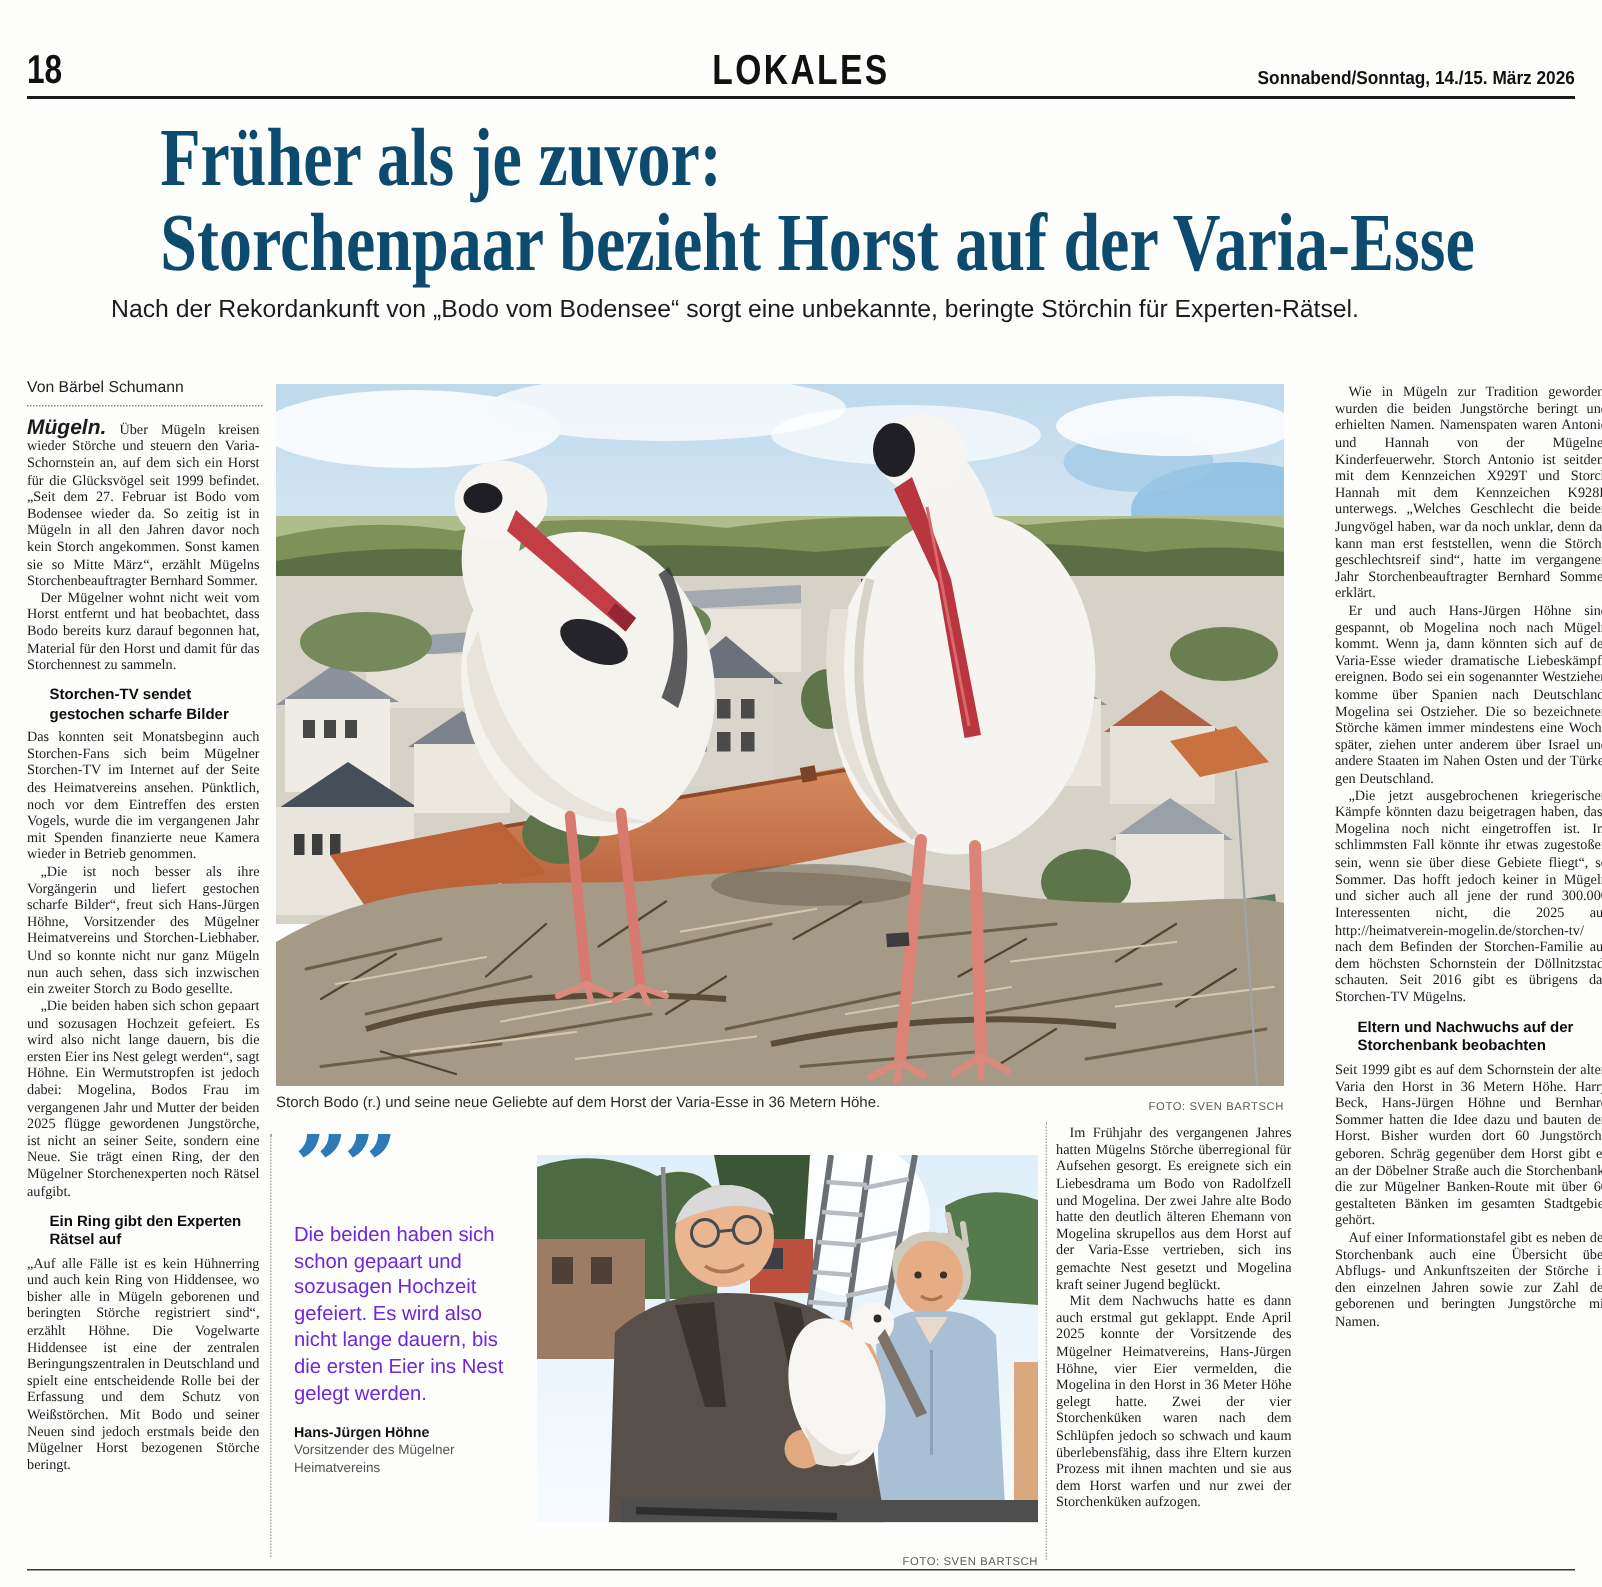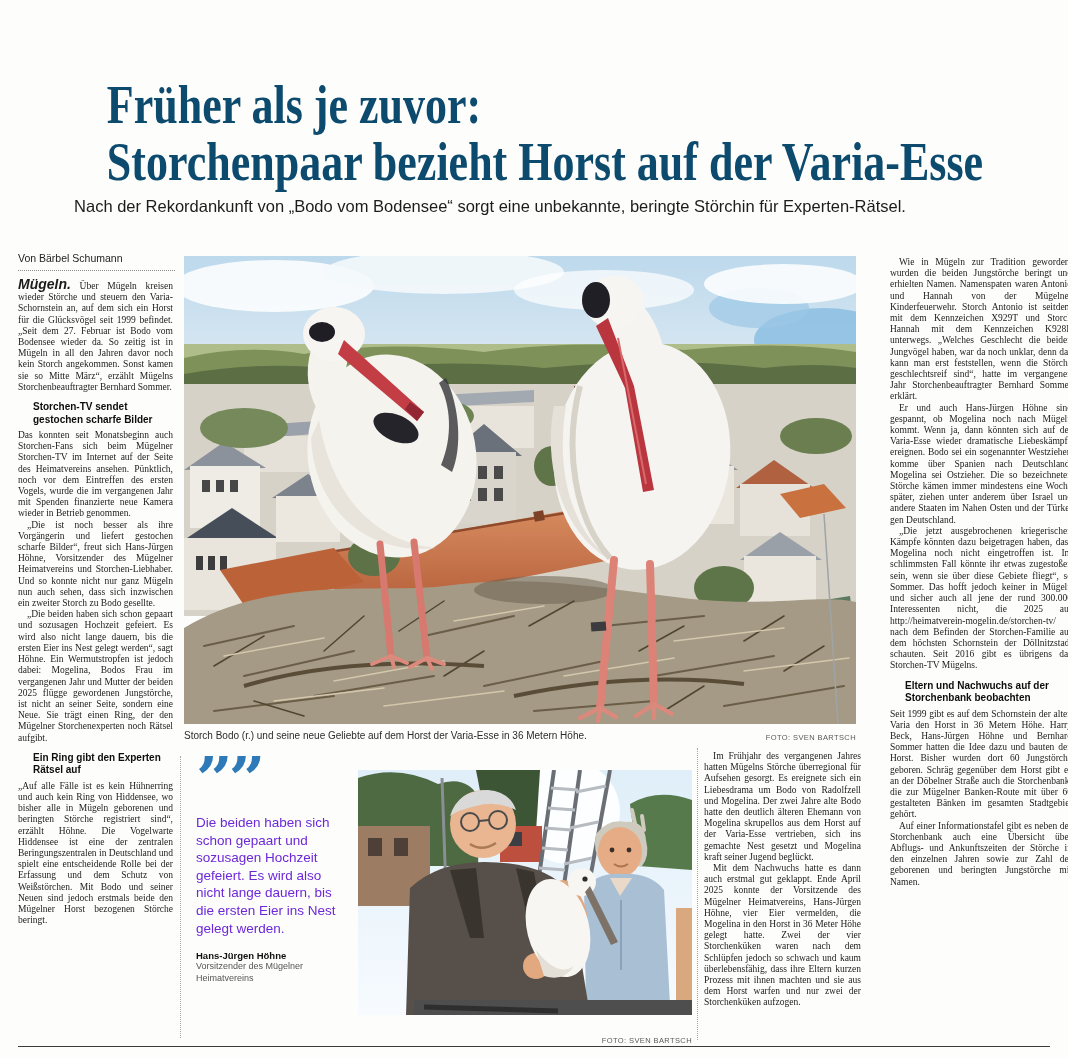--- a/index.html
+++ b/index.html
@@ -59,34 +59,40 @@
               letter-spacing:-4px;}
   .quote-text{margin-top:12px;font-size:13.5px;line-height:17.6px;color:#6d28d9;}
   .quote-author{margin-top:13px;font-size:9.5px;font-weight:700;color:#111;}
   .quote-role{font-size:9px;line-height:11.5px;color:#555;}
 </style>
 </head>
 <body>
 
 <div class="page">
 
+  <div class="header">
+    <div class="pagenum">18</div>
+    <div class="section-title">LOKALES</div>
+    <div class="issue-date">Sonnabend/Sonntag, 14./15. März 2026</div>
+  </div>
 
   <div class="headline">
     <span class="hl">Früher als je zuvor:</span>
     <span class="hl">Storchenpaar bezieht Horst auf der Varia-Esse</span>
   </div>
   <div class="subhead">
     <div>Nach der Rekordankunft von „Bodo vom Bodensee“ sorgt eine unbekannte, beringte Störchin für Experten-Rätsel.</div>
   </div>
 
   <div class="byline">Von Bärbel Schumann</div>
   <div class="byline-rule"></div>
 
   <div class="col col-left">
     <p class="noindent"><span class="lead">Mügeln.</span><span> Über Mügeln kreisen wieder Störche und steuern den Varia-Schornstein an, auf dem sich ein Horst für die Glücksvögel seit 1999 befindet. „Seit dem 27. Februar ist Bodo vom Bodensee wieder da. So zeitig ist in Mügeln in all den Jahren davor noch kein Storch angekommen. Sonst kamen sie so Mitte März“, erzählt Mügelns Storchenbeauftragter Bernhard Sommer.</span></p>
+    <p>Der Mügelner wohnt nicht weit vom Horst entfernt und hat beobachtet, dass Bodo bereits kurz darauf begonnen hat, Material für den Horst und damit für das Storchennest zu sammeln.</p>
     <div class="colhead">Storchen-TV sendet gestochen scharfe Bilder</div>
     <p class="noindent">Das konnten seit Monatsbeginn auch Storchen-Fans sich beim Mügelner Storchen-TV im Internet auf der Seite des Heimatvereins ansehen. Pünktlich, noch vor dem Eintreffen des ersten Vogels, wurde die im vergangenen Jahr mit Spenden finanzierte neue Kamera wieder in Betrieb genommen.</p>
     <p>„Die ist noch besser als ihre Vorgängerin und liefert gestochen scharfe Bilder“, freut sich Hans-Jürgen Höhne, Vorsitzender des Mügelner Heimatvereins und Storchen-Liebhaber. Und so konnte nicht nur ganz Mügeln nun auch sehen, dass sich inzwischen ein zweiter Storch zu Bodo gesellte.</p>
     <p>„Die beiden haben sich schon gepaart und sozusagen Hochzeit gefeiert. Es wird also nicht lange dauern, bis die ersten Eier ins Nest gelegt werden“, sagt Höhne. Ein Wermutstropfen ist jedoch dabei: Mogelina, Bodos Frau im vergangenen Jahr und Mutter der beiden 2025 flügge gewordenen Jungstörche, ist nicht an seiner Seite, sondern eine Neue. Sie trägt einen Ring, der den Mügelner Storchenexperten noch Rätsel aufgibt.</p>
     <div class="colhead">Ein Ring gibt den Experten Rätsel auf</div>
     <p class="noindent">„Auf alle Fälle ist es kein Hühnerring und auch kein Ring von Hiddensee, wo bisher alle in Mügeln geborenen und beringten Störche registriert sind“, erzählt Höhne. Die Vogelwarte Hiddensee ist eine der zentralen Beringungszentralen in Deutschland und spielt eine entscheidende Rolle bei der Erfassung und dem Schutz von Weißstörchen. Mit Bodo und seiner Neuen sind jedoch erstmals beide den Mügelner Horst bezogenen Störche beringt.</p>
   </div>
 
   <div class="photo photo-main">
     <svg width="672" height="468" viewBox="0 0 672 468">

